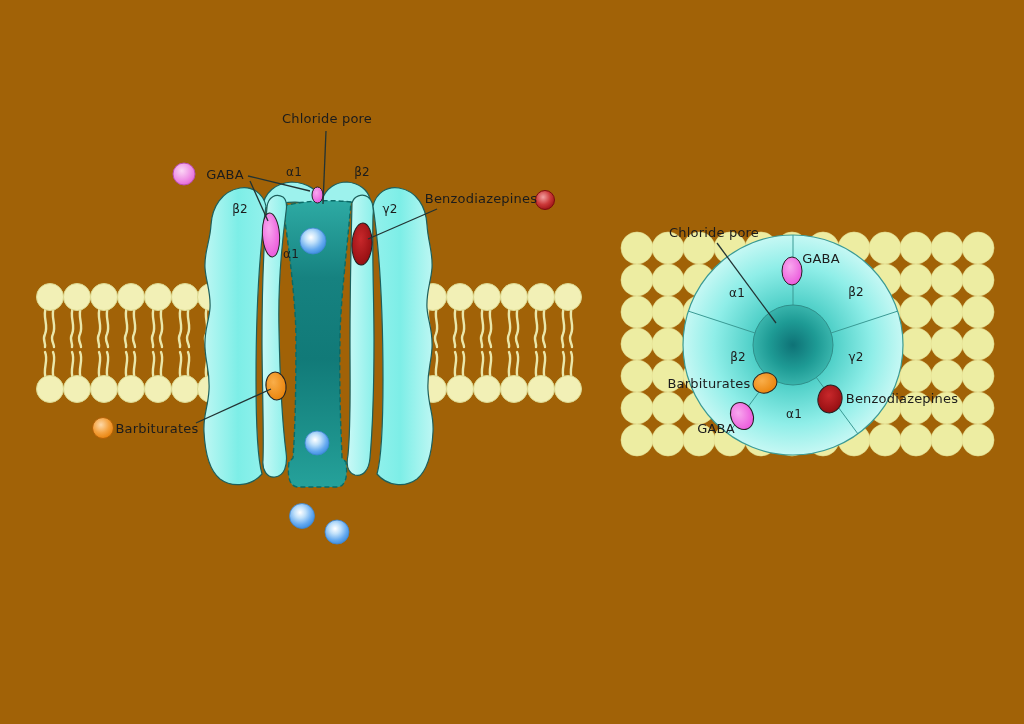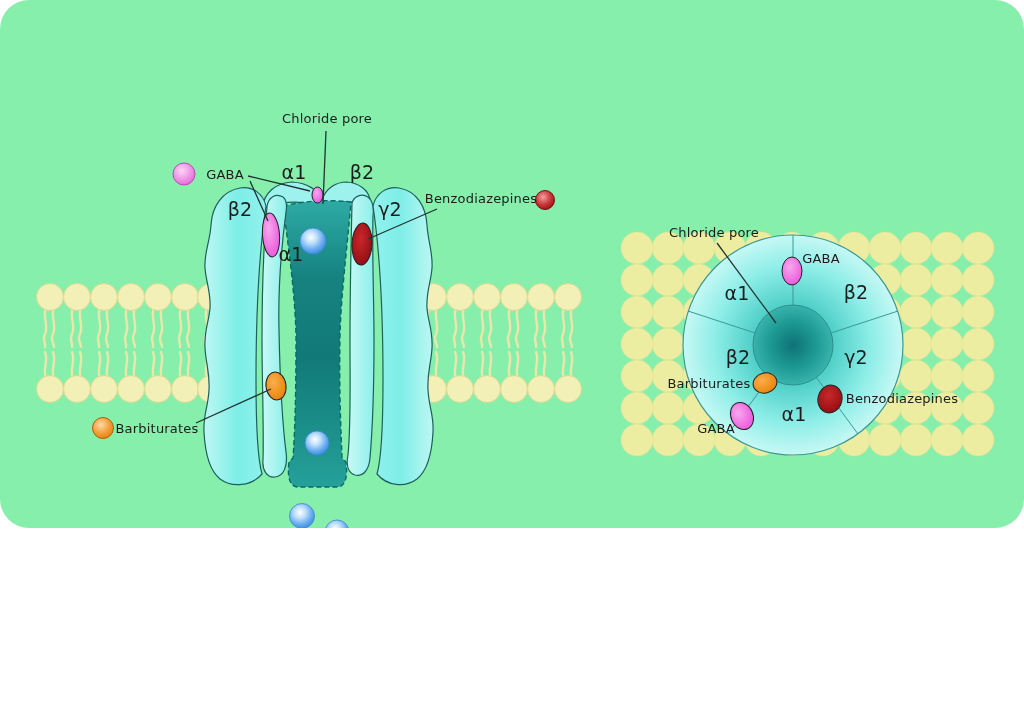--- a/index.html
+++ b/index.html
@@ -1,22 +1,22 @@
 <!DOCTYPE html>
 <html style="--label-text: #1c1c1c; --receptor-cyan: #85efe9; --receptor-cyan-light: #c7f9f6; --pore-teal: #17837f; --lipid-yellow: #f2f0b6; --lipid-yellow-top-view: #ededa2; --gaba-pink: #ee62dd; --benzodiazepine-red: #a80f12; --barbiturate-orange: #ef8c0e; --chloride-ion-blue: #4596e8; --outline-dark: #1d5f5c; --pointer-line: #223333;"><head>
 <meta charset="utf-8">
 <style>
   html,body{margin:0;padding:0;background:#fff;}
-  #stage{position:relative;width:1024px;height:528px;background:#86efac;overflow:hidden;
-         font-family:"DejaVu Sans",sans-serif;border-radius:29px;}
+  #stage{position:relative;width:1024px;height:724px;background:#a16207;overflow:hidden;
+         font-family:"DejaVu Sans",sans-serif;}
   #canvas{position:absolute;left:0;top:0;}
   .lbl{position:absolute;transform:translate(-50%,-50%);
        font:13px "DejaVu Sans",sans-serif;color:var(--label-text,#1c1c1c);
        white-space:nowrap;letter-spacing:.2px;}
-  .greek{font-size:19px;}
+  .greek{font-size:12px;}
 </style>
 </head>
 <body>
 
 <div id="stage">
 
   <svg id="canvas" width="1024" height="724" viewBox="0 0 1024 724">
     <defs>
       <radialGradient id="ionGrad" cx="42%" cy="36%" r="65%">
         <stop offset="0%" stop-color="#ffffff"></stop>

